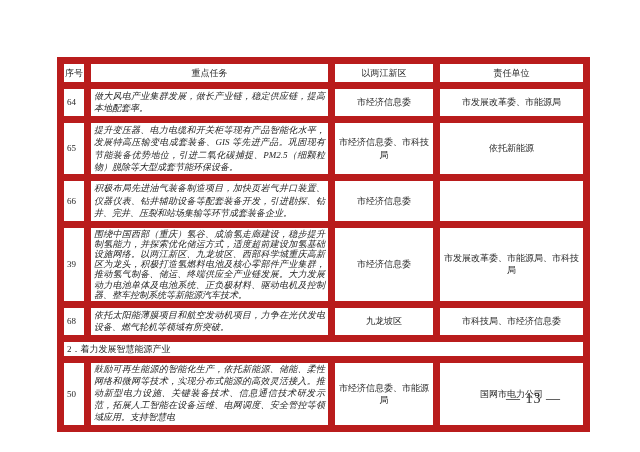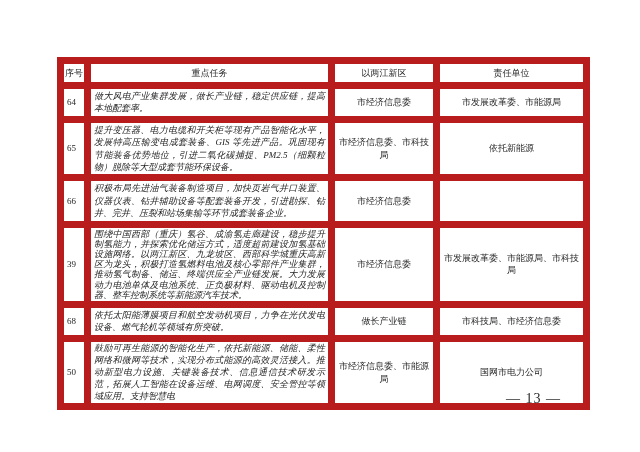--- a/index.html
+++ b/index.html
@@ -125,22 +125,25 @@
       </tr>
       <tr class="r67">
         <td class="c-no">39</td>
         <td class="c-task">围绕中国西部（重庆）氢谷、成渝氢走廊建设，稳步提升制氢能力，并探索优化储运方式，适度超前建设加氢基础设施网络。以两江新区、九龙坡区、西部科学城重庆高新区为龙头，积极打造氢燃料电池及核心零部件产业集群，推动氢气制备、储运、终端供应全产业链发展。大力发展动力电池单体及电池系统、正负极材料、驱动电机及控制器、整车控制系统等新能源汽车技术。</td>
         <td class="c-unit">市经济信息委</td>
         <td class="c-unit">市发展改革委、市能源局、市科技局</td>
       </tr>
       <tr class="r68">
         <td class="c-no">68</td>
         <td class="c-task">依托太阳能薄膜项目和航空发动机项目，力争在光伏发电设备、燃气轮机等领域有所突破。</td>
-        <td class="c-unit">做长产业链</td>
+        <td class="c-unit">九龙坡区</td>
         <td class="c-unit">市科技局、市经济信息委</td>
+      </tr>
+      <tr class="rsec">
+        <td class="c-section" colspan="4">2．着力发展智慧能源产业</td>
       </tr>
       <tr class="r70">
         <td class="c-no">50</td>
         <td class="c-task">鼓励可再生能源的智能化生产，依托新能源、储能、柔性网络和微网等技术，实现分布式能源的高效灵活接入。推动新型电力设施、关键装备技术、信息通信技术研发示范，拓展人工智能在设备运维、电网调度、安全管控等领域应用。支持智慧电</td>
         <td class="c-unit">市经济信息委、市能源局</td>
         <td class="c-unit">国网市电力公司</td>
       </tr>
     </tbody>
   </table>
 

